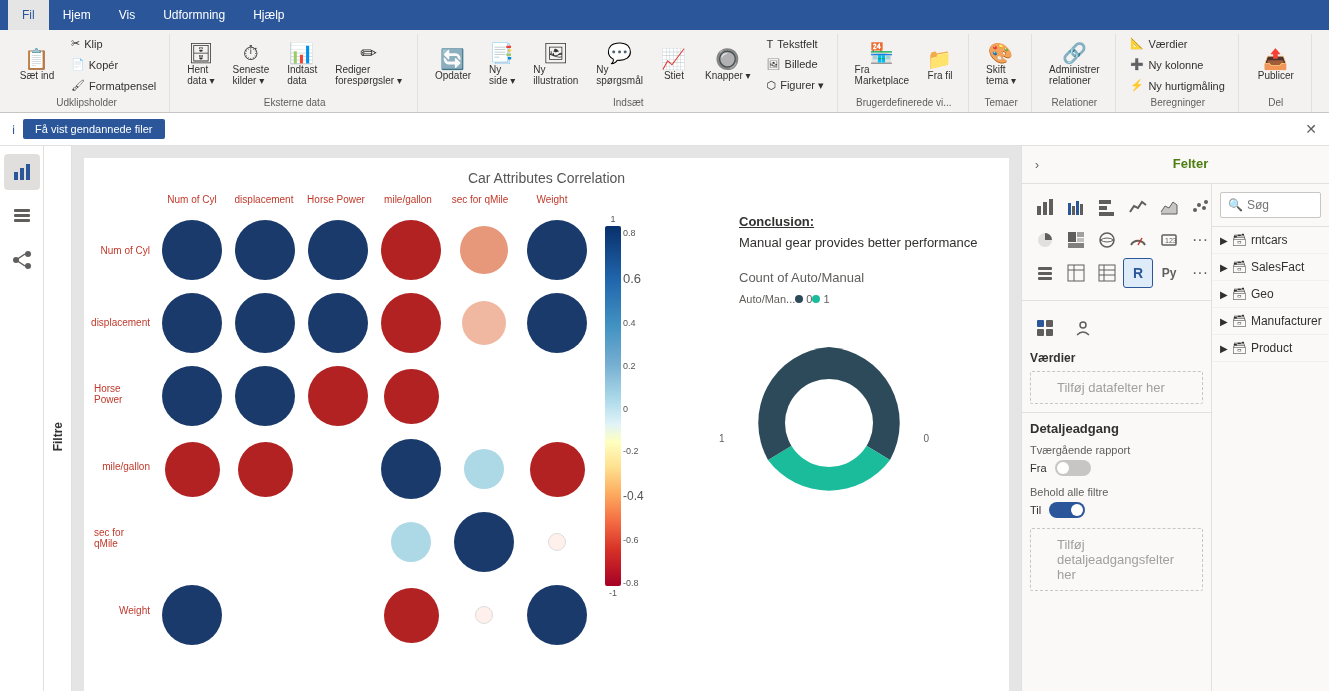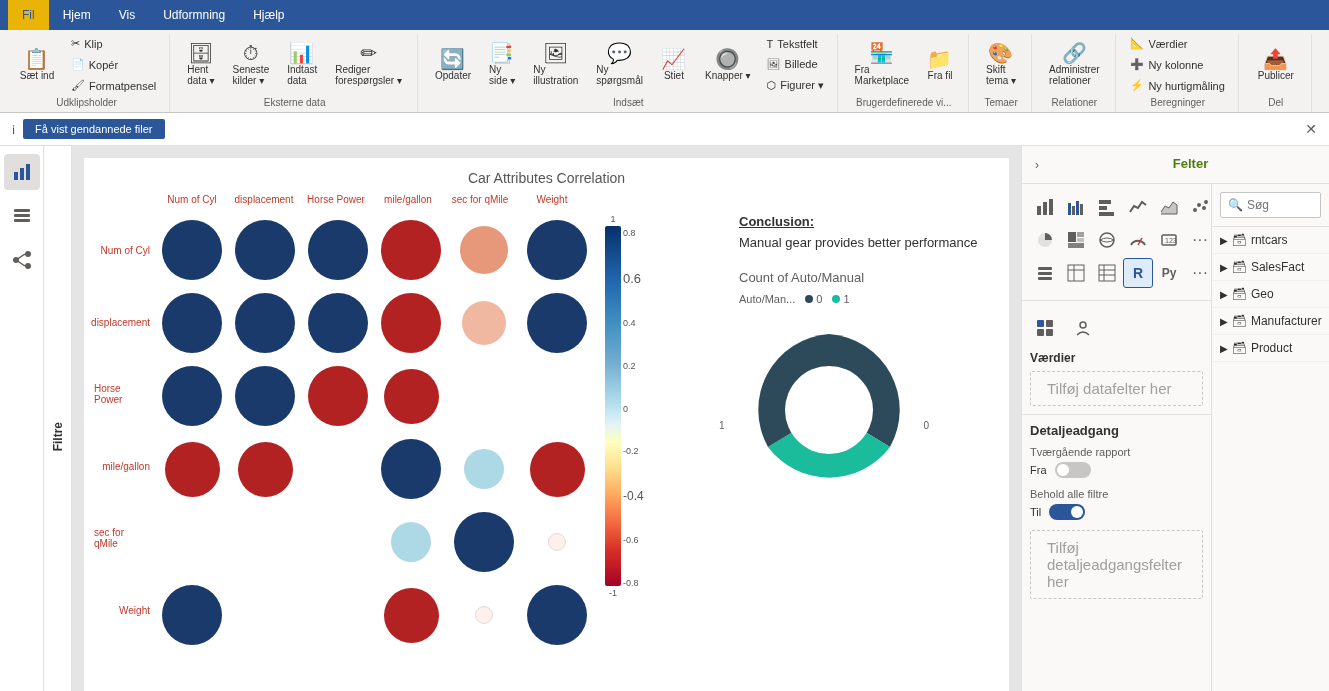--- a/index.html
+++ b/index.html
@@ -2,21 +2,21 @@
 <html><head>
   <meta charset="utf-8">
   <style>
     * { box-sizing: border-box; margin: 0; padding: 0; }
     body { font-family: 'Segoe UI', Arial, sans-serif; font-size: 12px; background: #f3f2f1; overflow: hidden; width: 1329px; height: 691px; }
 
     
     .title-bar { display: flex; align-items: center; background: #2b579a; height: 30px; padding: 0 8px; }
     .title-bar-tabs { display: flex; height: 100%; }
     .title-tab { padding: 0 14px; display: flex; align-items: center; color: white; font-size: 12px; cursor: pointer; }
-    .title-tab.active { background: #eab308; color: #2b579a; }
+    .title-tab.active { background: #e5e5e5; color: #2b579a; }
 
     
     .ribbon { background: #f3f2f1; border-bottom: 1px solid #c8c6c4; }
     .ribbon-row { display: flex; align-items: stretch; padding: 4px 4px 0; gap: 2px; }
     .ribbon-group { display: flex; flex-direction: column; align-items: center; border-right: 1px solid #e0e0e0; padding: 0 8px 4px; }
     .ribbon-group-label { font-size: 10px; color: #605e5c; margin-top: 2px; text-align: center; }
     .ribbon-group-content { display: flex; align-items: center; gap: 4px; flex: 1; }
     .ribbon-btn { display: flex; flex-direction: column; align-items: center; justify-content: center; padding: 2px 6px; cursor: pointer; border: 1px solid transparent; border-radius: 2px; font-size: 10px; color: #323130; min-width: 40px; }
     .ribbon-btn .icon { font-size: 20px; line-height: 1; }
     .ribbon-btn .label { font-size: 10px; margin-top: 1px; white-space: nowrap; }
@@ -46,21 +46,21 @@
     .panel-tab.active { border-bottom-color: #2b579a; color: #2b579a; }
     .panel-expand-btn { width: 30px; display: flex; align-items: center; justify-content: center; cursor: pointer; font-size: 12px; color: #605e5c; }
     .viz-icon { width: 30px; height: 30px; display: flex; align-items: center; justify-content: center; border: 1px solid transparent; border-radius: 3px; cursor: pointer; font-size: 16px; color: #605e5c; }
     .viz-icon.active { background: #deecf9; border-color: #2b579a; }
 
     
     .fields-search { padding: 8px; border-bottom: 1px solid #e0e0e0; }
     .fields-search input { width: 100%; padding: 5px 8px; border: 1px solid #c8c6c4; border-radius: 2px; font-size: 12px; }
     .field-group { border-bottom: 1px solid #f0f0f0; }
     .field-group-header { display: flex; align-items: center; padding: 6px 8px; cursor: pointer; gap: 4px; font-size: 12px; color: #323130; }
-    .drop-zone { border: 1px dashed #c8c6c4; border-radius: 2px; padding: 8px 16px; font-size: 15px; color: #a19f9d; margin-bottom: 8px; cursor: pointer; }
+    .drop-zone { border: 1px dashed #c8c6c4; border-radius: 2px; padding: 8px 26px; font-size: 13px; color: #a19f9d; margin-bottom: 8px; cursor: pointer; }
     .toggle { width: 36px; height: 16px; border-radius: 8px; position: relative; cursor: pointer; }
     .toggle.off { background: #c8c6c4; }
     .toggle.on { background: #2b579a; }
     .toggle::after { content: ''; position: absolute; width: 12px; height: 12px; background: white; border-radius: 50%; top: 2px; transition: left 0.2s; }
     .toggle.off::after { left: 2px; }
     .toggle.on::after { left: 22px; }
 
     
     .chart-title { text-align: center; font-size: 14px; color: #555; margin-bottom: 8px; font-weight: 400; }
 
@@ -428,21 +428,21 @@
         </div>
 
         <div style="position:absolute;right:30px;top:20px;width:240px;">
           <div style="margin-bottom:20px;">
             <div style="font-size:13px;color:#323130;font-weight:600;text-decoration:underline;">Conclusion:</div>
             <div style="font-size:13px;color:#323130;margin-top:6px;">Manual gear provides better performance</div>
           </div>
 
           <div>
             <div style="font-size:13px;color:#605e5c;margin-bottom:8px;">Count of Auto/Manual</div>
-            <div style="display:flex;align-items:center;gap:10px;font-size:11px;color:#605e5c;margin-bottom:15px;">
+            <div style="display:flex;align-items:center;font-size:11px;color:#605e5c;margin-bottom:28px;">
               <span>Auto/Man...</span>
               <span style="display:flex;align-items:center;gap:3px;">
                 <span style="width:8px;height:8px;border-radius:50%;background:#2d4a5a;display:inline-block;"></span>
                 <span>0</span>
               </span>
               <span style="display:flex;align-items:center;gap:3px;">
                 <span style="width:8px;height:8px;border-radius:50%;background:#1abc9c;display:inline-block;"></span>
                 <span>1</span>
               </span>
             </div>

